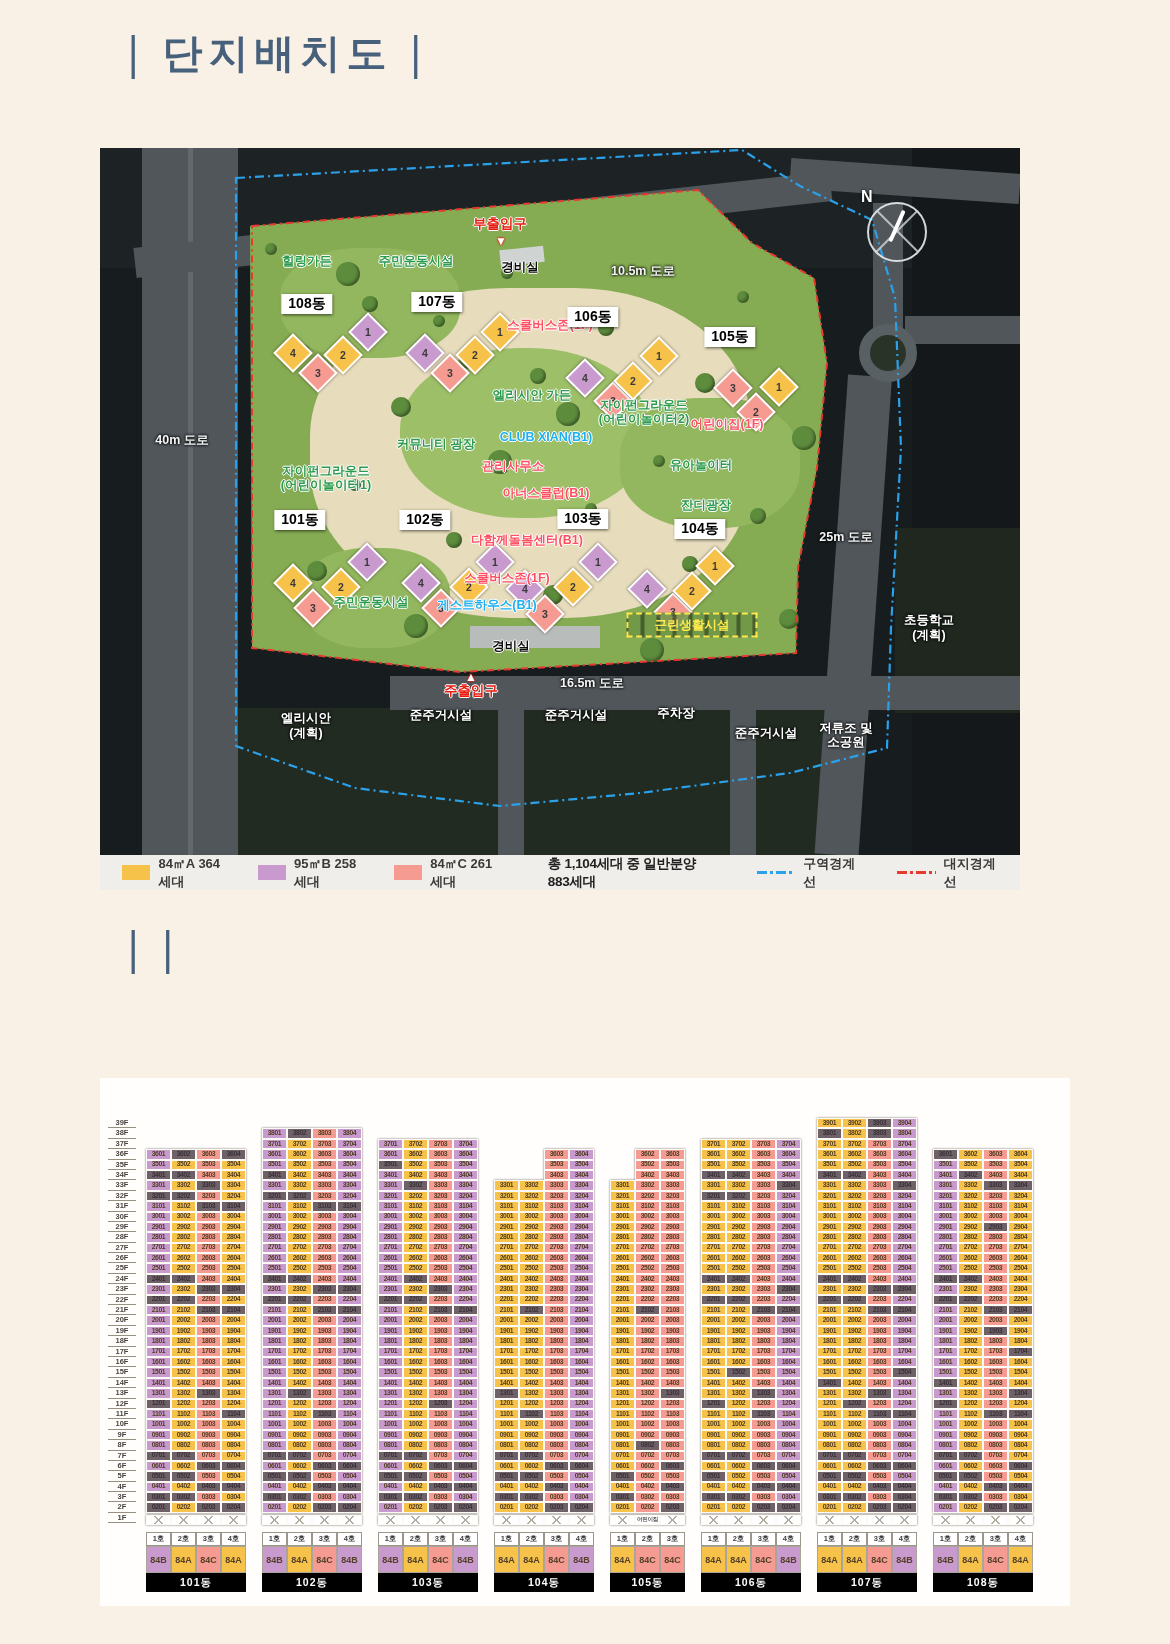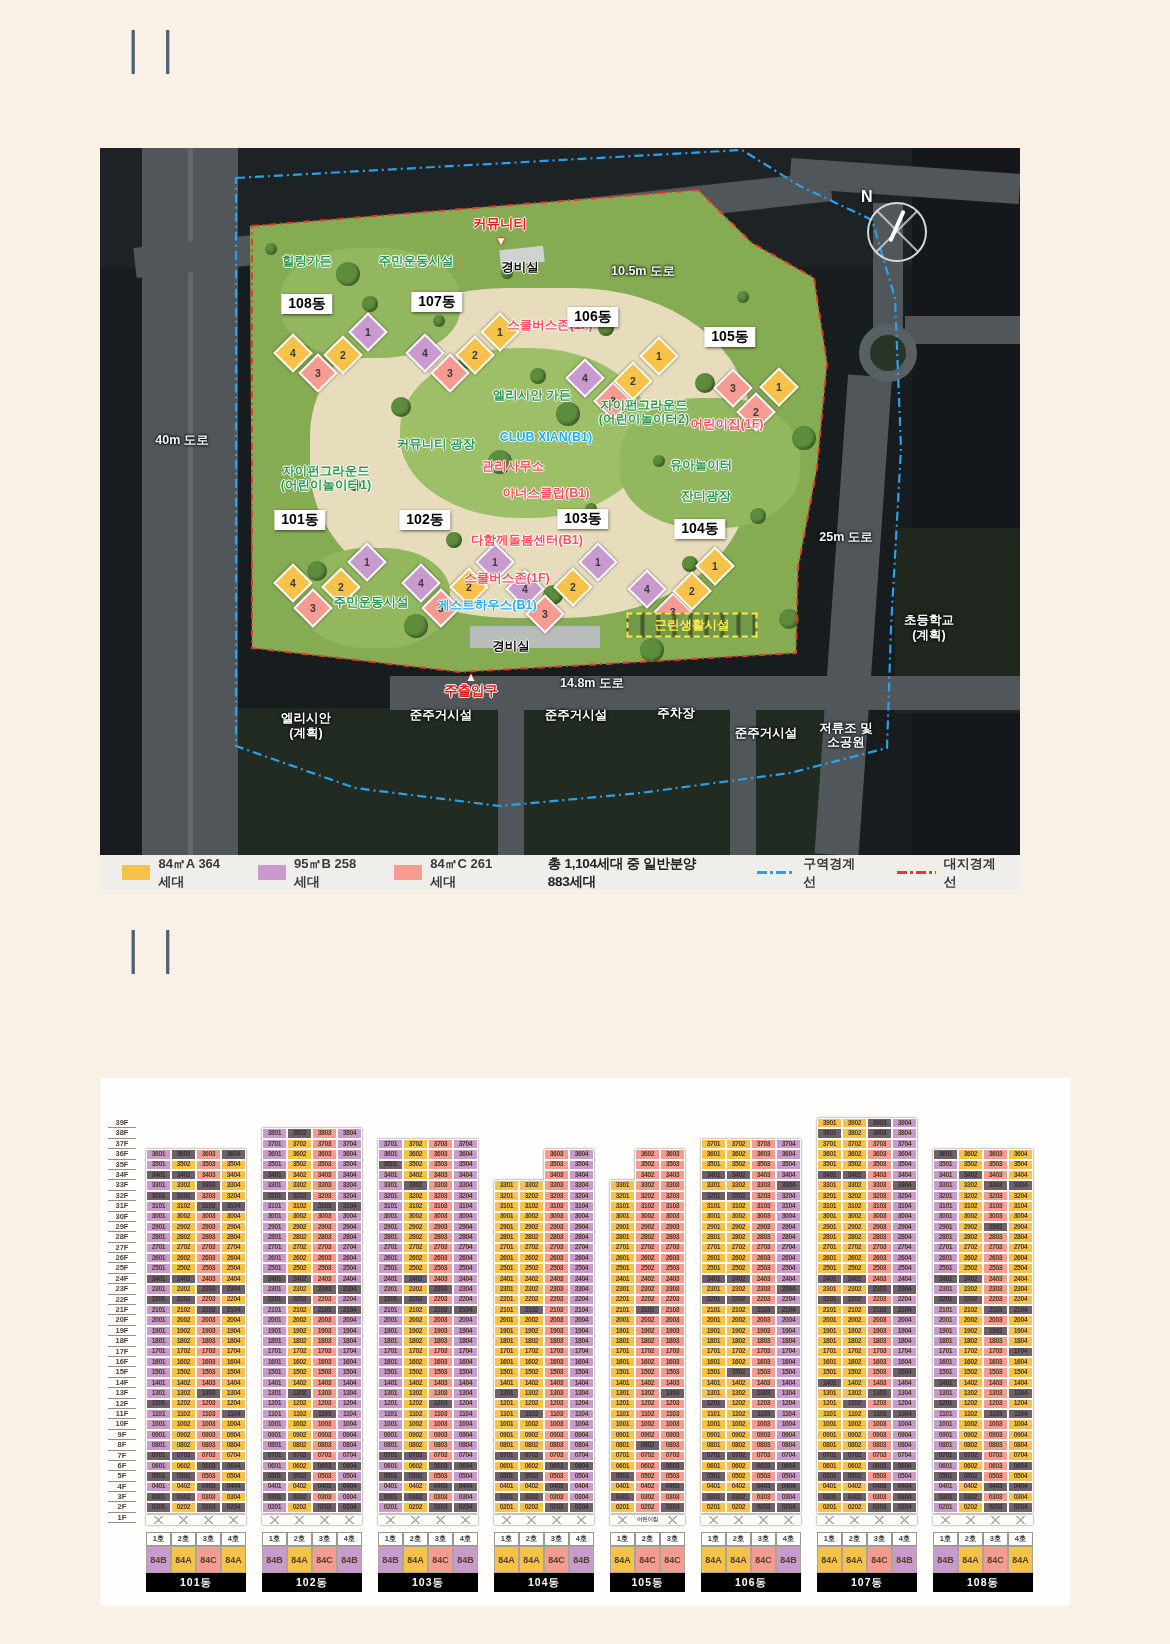--- a/index.html
+++ b/index.html
@@ -72,20 +72,21 @@
   .compass .cl{left:27px;top:-2px;width:1.5px;height:58px;background:rgba(210,216,220,.8);transform:rotate(45deg);}
   .compass .cl2{transform:rotate(-45deg);}
   .needle{left:26px;top:5px;width:4px;height:34px;background:#fff;transform:rotate(24deg);border-radius:2px;}
   .cN{left:-8px;top:-16px;color:#fff;font-weight:bold;font-size:16px;text-shadow:0 0 3px #000;}
 </style>
 </head>
 <body>
 
 <h1 class="sec-title" style="left:128px;top:26px;">
   <span class="tbar">|</span>
+  <span>단지배치도</span>
   <span class="tbar">|</span>
 </h1>
 
 <div class="map-panel">
   <div class="map" id="map">
 
     <div class="blk" style="left:0;top:0;width:920px;height:120px;"></div>
     <div style="left:812px;top:0;width:108px;height:707px;background:#14181a;"></div>
     <div style="left:138px;top:560px;width:620px;height:147px;background:#222b22;"></div>
     <div style="left:795px;top:380px;width:125px;height:185px;background:#1f271f;"></div>
@@ -147,48 +148,48 @@
       <path d="M152,78 L598,42 L652,95 L714,130 L727,215 L717,320 L698,420 L696,505 L540,514 L360,524 L152,500 Z" fill="none" stroke="#e8382f" stroke-width="2" stroke-dasharray="7 4 2 4"></path>
     </svg>
 
     <div class="compass">
       <div class="cl"></div>
       <div class="cl cl2"></div>
       <div class="needle"></div>
       <div class="cN">N</div>
     </div>
 
-  <div class="lb red" style="left: 400px; top: 76px;">커뮤니티</div>
+  <div class="lb red" style="left: 400px; top: 76px;">부출입구</div>
       <div class="lb dark" style="left: 420px; top: 119px;">경비실</div>
       <div class="lb road-t" style="left: 543px; top: 123px;">10.5m 도로</div>
       <div class="lb green" style="left: 207px; top: 113px;">힐링가든</div>
       <div class="lb green" style="left: 316px; top: 113px;">주민운동시설</div>
       <div class="lb pink" style="left: 450px; top: 177px;">스쿨버스존(1F)</div>
       <div class="lb green" style="left: 432px; top: 247px;">엘리시안 가든</div>
       <div class="lb green" style="left: 544px; top: 257px;">자이펀그라운드</div>
       <div class="lb green" style="left: 544px; top: 271px;">(어린이놀이터2)</div>
       <div class="lb pink" style="left: 627px; top: 276px;">어린이집(1F)</div>
       <div class="lb blue" style="left: 446px; top: 289px;">CLUB XIAN(B1)</div>
       <div class="lb green" style="left: 336px; top: 296px;">커뮤니티 광장</div>
       <div class="lb pink" style="left: 413px; top: 318px;">관리사무소</div>
       <div class="lb green" style="left: 601px; top: 317px;">유아놀이터</div>
       <div class="lb green" style="left: 226px; top: 323px;">자이펀그라운드</div>
       <div class="lb green" style="left: 226px; top: 337px;">(어린이놀이터1)</div>
       <div class="lb pink" style="left: 446px; top: 345px;">아너스클럽(B1)</div>
-      <div class="lb green" style="left: 606px; top: 348px;">잔디광장</div>
+      <div class="lb green" style="left: 606px; top: 357px;">잔디광장</div>
       <div class="lb pink" style="left: 427px; top: 392px;">다함께돌봄센터(B1)</div>
       <div class="lb road-t" style="left: 746px; top: 389px;">25m 도로</div>
       <div class="lb road-t" style="left: 82px; top: 292px;">40m 도로</div>
       <div class="lb green" style="left: 271px; top: 454px;">주민운동시설</div>
       <div class="lb pink" style="left: 407px; top: 430px;">스쿨버스존(1F)</div>
       <div class="lb blue" style="left: 387px; top: 457px;">게스트하우스(B1)</div>
       <div class="lb dark" style="left: 411px; top: 498px;">경비실</div>
       <div class="lb yellowbox" style="left: 592px; top: 477px;">근린생활시설</div>
       <div class="lb red" style="left: 371px; top: 543px;">주출입구</div>
-      <div class="lb road-t" style="left: 492px; top: 535px;">14.8m 도로</div>
+      <div class="lb road-t" style="left: 492px; top: 535px;">16.5m 도로</div>
       <div class="lb white" style="left: 206px; top: 570px;">엘리시안</div>
       <div class="lb white" style="left: 206px; top: 585px;">(계획)</div>
       <div class="lb white" style="left: 341px; top: 567px;">준주거시설</div>
       <div class="lb white" style="left: 476px; top: 567px;">준주거시설</div>
       <div class="lb white" style="left: 576px; top: 565px;">주차장</div>
       <div class="lb white" style="left: 666px; top: 585px;">준주거시설</div>
       <div class="lb white" style="left: 746px; top: 580px;">저류조 및</div>
       <div class="lb white" style="left: 746px; top: 594px;">소공원</div>
       <div class="lb white" style="left: 829px; top: 472px;">초등학교</div>
       <div class="lb white" style="left: 829px; top: 487px;">(계획)</div>

